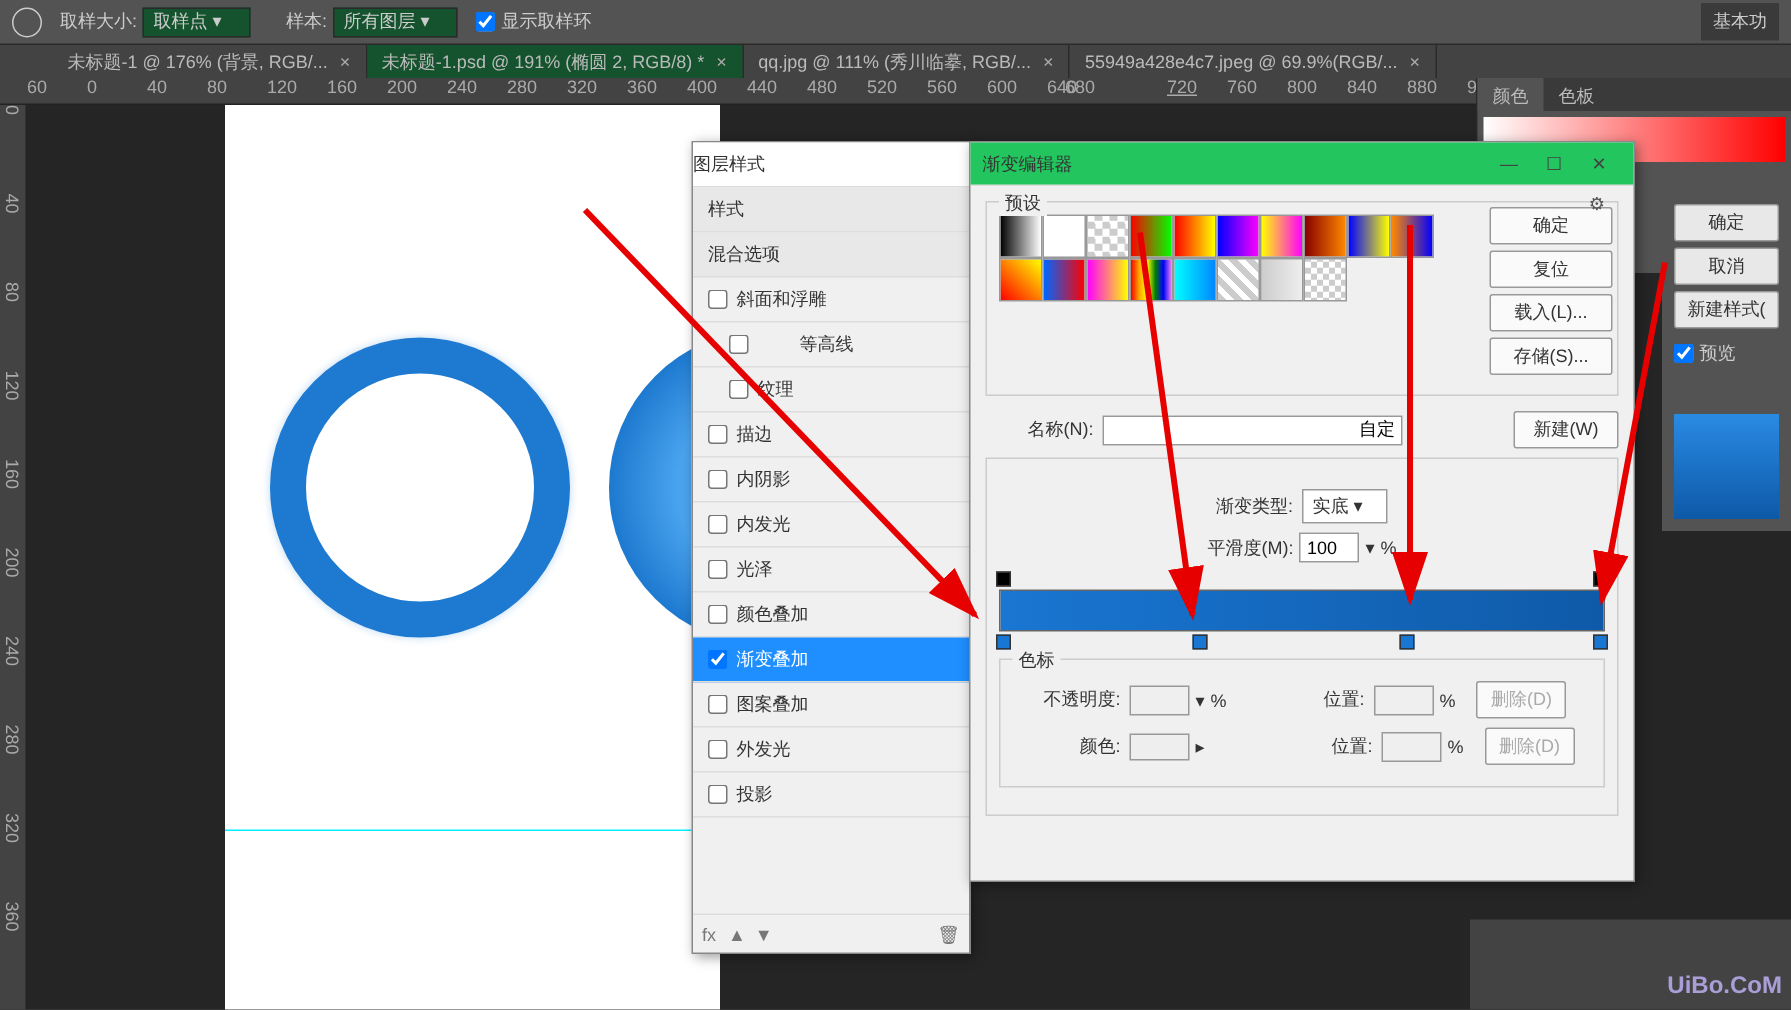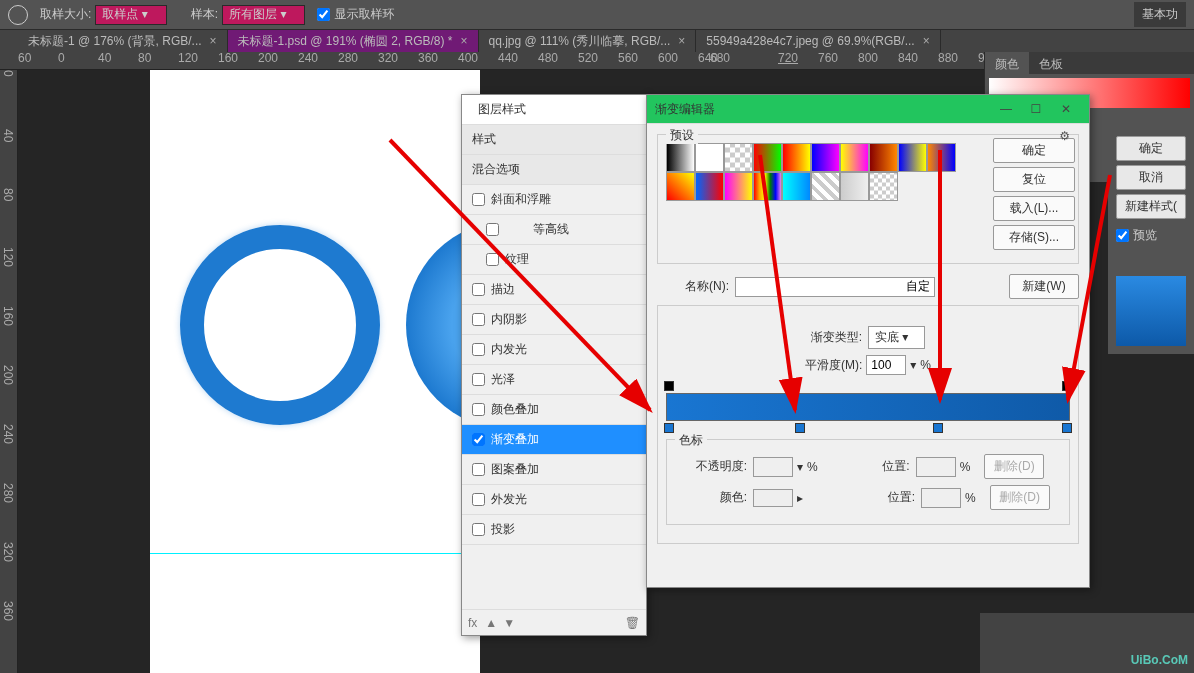--- a/index.html
+++ b/index.html
@@ -1,44 +1,44 @@
 <!DOCTYPE html>
 <html><head>
 <meta charset="utf-8">
 <style>
 *{box-sizing:border-box;margin:0;padding:0;font-family:"Microsoft YaHei",sans-serif;font-size:12px;-webkit-user-select:none;user-select:none}
 body{background:#535353;width:1194px;height:673px;overflow:hidden;position:relative}
 .topbar{background:#535353;height:30px;display:flex;align-items:center;padding:0 8px;border-bottom:1px solid #2a2a2a;color:#ccc}
 .topbar .brush{width:20px;height:20px;border-radius:50%;border:1px solid #ccc;margin-right:8px}
 .topbar .lbl{margin:15px 4px;color:#ccc}
-.topbar select,.topbar .sel{background:#be185d;color:#ccc;border:1px solid #2a2a2a;height:20px;padding:0 18px 0 6px;position:relative}
+.topbar select,.topbar .sel{background:#14532d;color:#ccc;border:1px solid #2a2a2a;height:20px;padding:0 18px 0 6px;position:relative}
 .topbar .chk{margin-left:12px;display:flex;align-items:center}
 .topbar .chk input{margin-right:4px}
 .topbar .spacer{flex:1}
 .topbar .basic{background:#3a3a3a;padding:4px 8px;color:#ccc}
-.tabs{background:#434343;height:22px;display:flex;align-items:stretch;color:#bbb;padding-left:18px}
+.tabs{background:#434343;height:22px;display:flex;align-items:stretch;color:#bbb;padding-left:35px}
 .tab{padding:0 10px;display:flex;align-items:center;position:relative;white-space:nowrap;border-right:1px solid #2a2a2a}
-.tab.active{background:#701a75}
+.tab.active{background:#14532d}
 .tab .close{margin-left:8px;color:#aaa}
 .ruler-h{background:#434343;height:18px;display:flex;color:#aaa;font-size:9px;position:relative;border-bottom:1px solid #222;overflow:hidden}
 .ruler-h .tlabel{position:absolute;bottom:4px}
 .ruler-v{position:absolute;left:0;top:70px;width:18px;bottom:0;background:#434343;color:#aaa;font-size:9px;border-right:1px solid #222;overflow:hidden}
 .ruler-v .tlabel{position:absolute;left:1px;writing-mode:vertical-lr}
 .canvas-area{position:absolute;left:18px;top:70px;right:0;bottom:0;background:#252525}
 .artboard{position:absolute;left:132px;top:0;width:330px;height:610px;background:#fff}
 .ring{position:absolute;left:30px;top:155px;width:200px;height:200px;border-radius:50%;border:24px solid #1e7ad0;box-shadow:0 0 6px rgba(30,122,208,.3)}
 .ring2{position:absolute;left:256px;top:150px;width:210px;height:210px;border-radius:50%;background:radial-gradient(circle,#4aa3ee 40%,#1e7ad0 70%)}
 .guide-h{position:absolute;left:0;right:0;top:483px;height:1px;background:#00f0ff}
 .right-panels{position:absolute;right:0;top:52px;width:210px;height:130px;background:#535353;border-left:1px solid #2a2a2a}
 .right-panels .ptabs{display:flex;background:#3a3a3a;height:22px;color:#bbb}
 .right-panels .ptab{padding:4px 10px}
 .right-panels .ptab.active{background:#535353}
 .right-panels .swatch{height:30px;background:linear-gradient(90deg,#fff,#f00);margin:4px}
 .dialog{position:absolute;background:#f0f0f0;border:1px solid #888;box-shadow:2px 2px 8px rgba(0,0,0,.4)}
-.dialog .title{background:#fff;padding:6px 16px;border-bottom:1px solid #ddd;color:#333}
+.dialog .title{background:#fff;padding:6px 0;border-bottom:1px solid #ddd;color:#333}
 .layer-style{left:461px;top:94px;width:186px;height:542px}
 .ls-list{padding:0}
 .ls-item{padding:6px 10px;border-bottom:1px solid #ddd;color:#333;display:flex;align-items:center}
 .ls-item.header{background:#e8e8e8}
 .ls-item.sel{background:#1f8fff;color:#fff}
 .ls-item input{margin-right:6px}
 .ls-footer{position:absolute;bottom:0;left:0;right:0;height:26px;border-top:1px solid #ddd;display:flex;align-items:center;padding:0 6px;color:#777}
 .ls-footer .sp{flex:1}
 .grad-editor{left:646px;top:94px;width:444px;height:494px}
 .ge-title{display:flex;align-items:center;padding:4px 8px;background:#22c55e;border-bottom:1px solid #ddd}
@@ -58,21 +58,21 @@
 .grad-bar-wrap{position:relative;margin:18px 0 8px 0}
 .grad-bar{height:28px;background:linear-gradient(90deg,#1976d2,#0f5aa8);border:1px solid #666;position:relative}
 .stop{position:absolute;width:10px;height:10px;background:#fff;border:1px solid #333}
 .stop.top{top:-12px}
 .stop.bot{bottom:-12px;background:#1976d2}
 .opt-panel{position:absolute;right:0;top:128px;width:86px;background:#535353;padding:8px;display:flex;flex-direction:column;gap:4px}
 .opt-panel .btn{background:#e8e8e8}
 .opt-panel .chk{color:#ccc;display:flex;align-items:center;margin-top:4px}
 .opt-panel .swatch-big{height:70px;background:linear-gradient(180deg,#2a8ae2,#0d59a8);margin-top:28px}
 .bottom-layers{position:absolute;right:0;bottom:0;width:214px;height:60px;background:#434343;color:#bbb}
-.watermark{position:absolute;right:6px;bottom:6px;color:#5eead4;font-size:12px;font-weight:bold;opacity:.8}
+.watermark{position:absolute;right:6px;bottom:6px;color:#c4b5fd;font-size:16px;font-weight:bold;opacity:.8}
 svg.arrows{position:absolute;left:0;top:0;pointer-events:none}
 </style>
 </head>
 <body>
 
 <div class="topbar">
   <div class="brush"></div>
   <span class="lbl">取样大小:</span>
   <div class="sel"><span>取样点</span> ▾</div>
   <span class="lbl" style="margin-left:24px">样本:</span>

